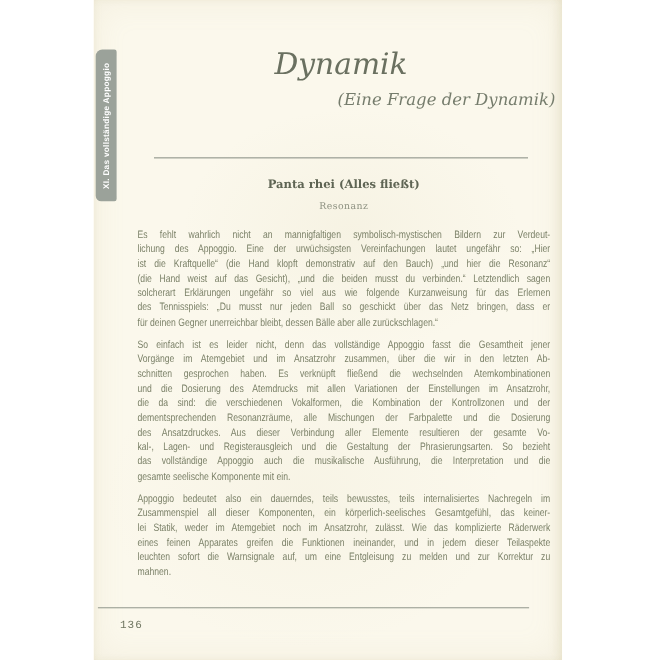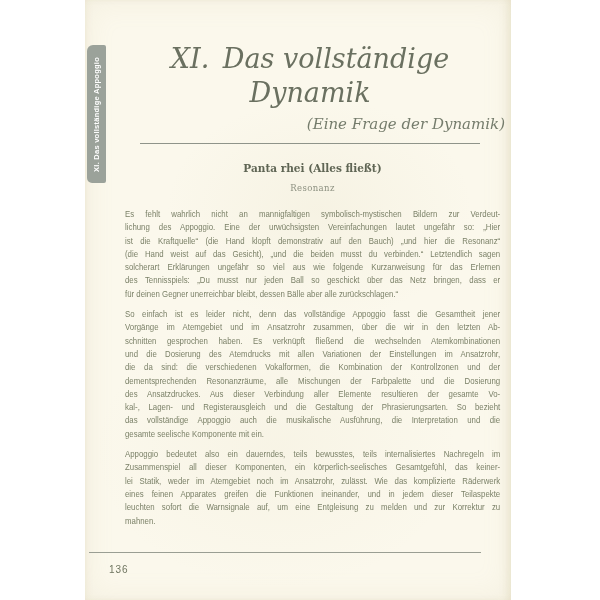--- a/index.html
+++ b/index.html
@@ -125,38 +125,37 @@
     position: absolute;
     left: 4px; top: 552px;
     width: 392px; height: 0;
     border: none;
     border-top: 1.4px solid #9a9e93;
     margin: 0;
   }
   .page-number {
     position: absolute;
     left: 24px; top: 564px;
-    font-family: Liberation Sans, sans-serif;
+    font-family: Liberation Mono, monospace;
     font-size: 10px;
     letter-spacing: 1px;
     color: #6f7560;
   }
 </style>
 </head>
 <body>
 
 <div class="stage">
   <div class="scan-page">
 
     <div class="chapter-tab">
       <span class="tab-label">XI. Das vollständige Appoggio</span>
     </div>
 
     <div class="header">
-      <div class="chapter-title">XI. Das vollständige</div>
       <div class="chapter-title">Dynamik</div>
       <div class="subtitle">(Eine Frage der Dynamik)</div>
     </div>
 
     <hr class="title-rule">
 
     <div class="epigraph">Panta rhei (Alles fließt)</div>
     <div class="epigraph-author">Resonanz</div>
 
     <div class="body-text">

